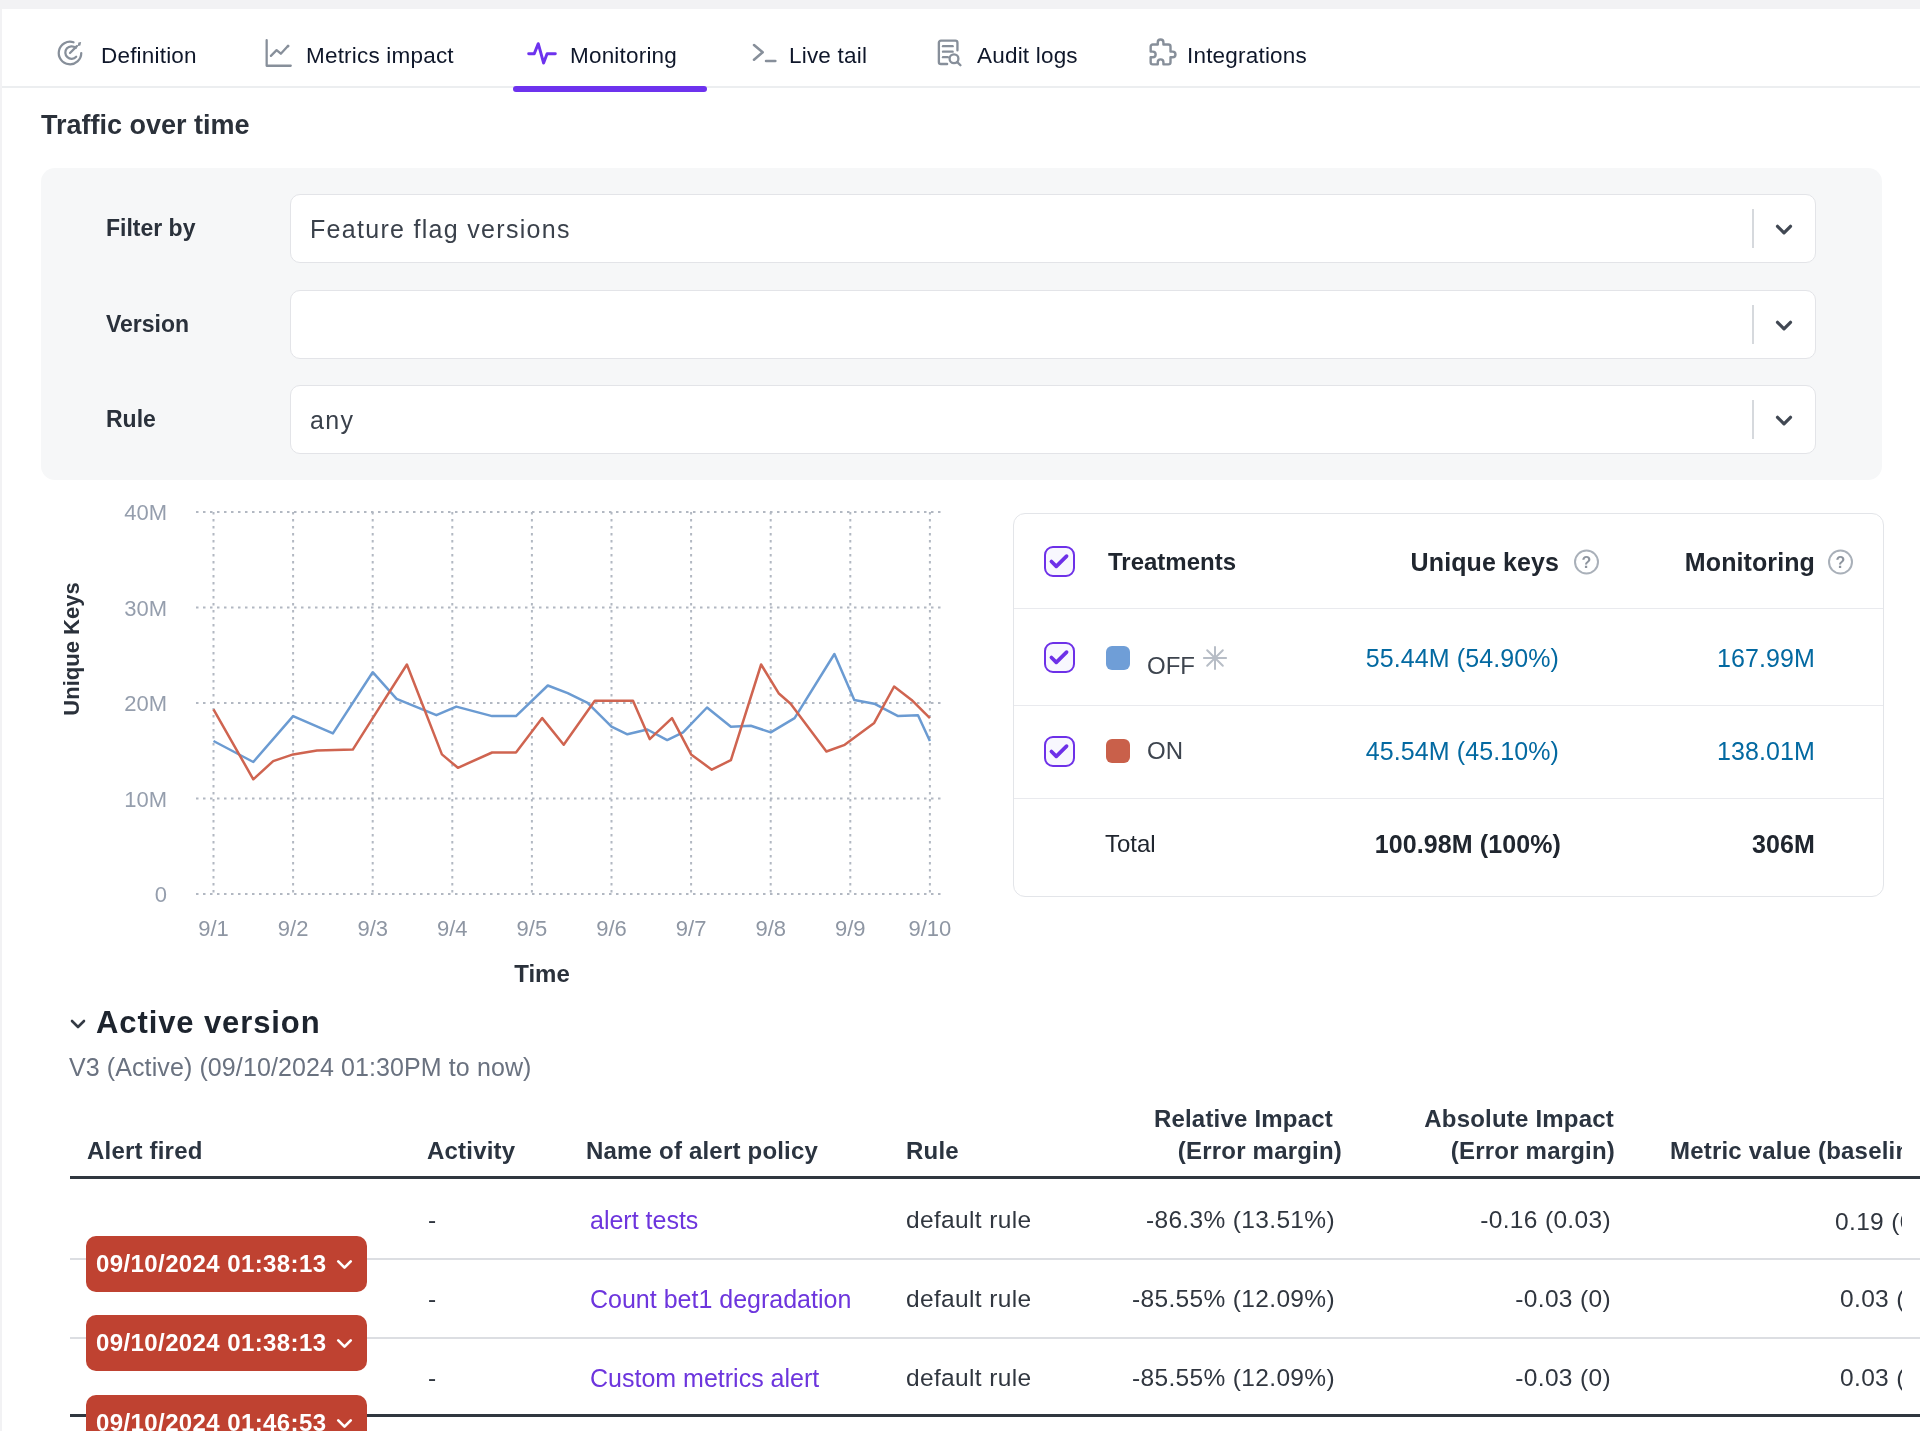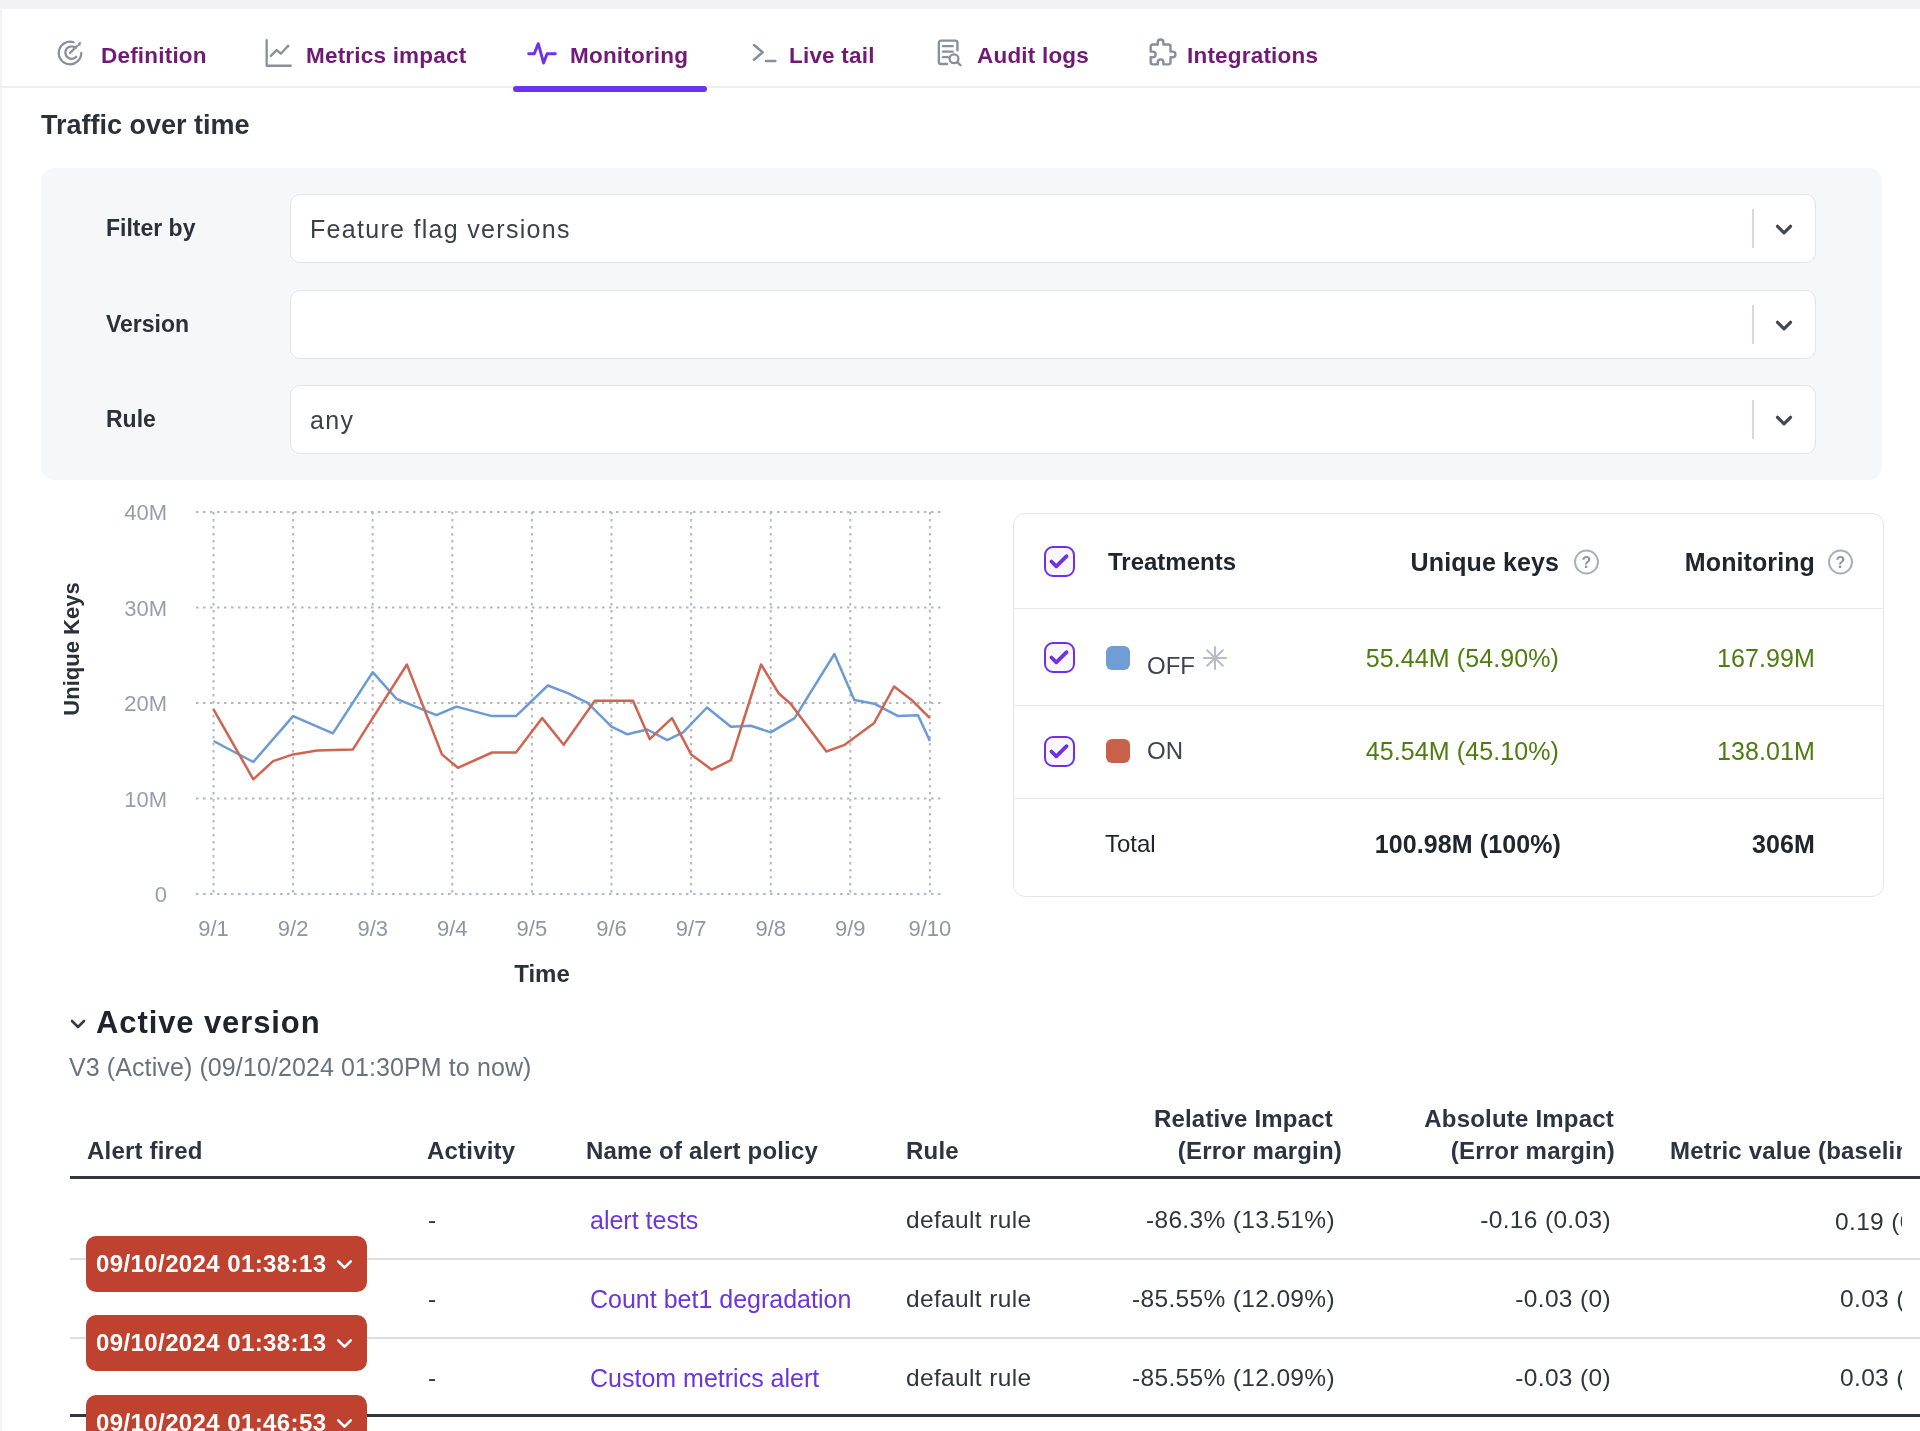--- a/index.html
+++ b/index.html
@@ -11,21 +11,21 @@
 <body>
 <div id="page">
 
   <div class="abs" style="left:0;top:0;width:1920px;height:9px;background:#f2f2f4;"></div>
   <div class="abs" style="left:0;top:0;width:2px;height:1431px;background:#f2f2f4;"></div>
   <div class="abs" style="left:2px;top:9px;width:1918px;height:1422px;background:#ffffff;border-top-left-radius:14px;"></div>
 
   <div class="abs" style="left:2px;top:9px;width:1918px;height:77px;border-bottom:2px solid #eceef0;"></div>
   <div id="tabs">
     <style>
-      .tabt{position:absolute;top:56px;font-size:22.5px;letter-spacing:0.2px;font-weight:bold;color:#701a75;line-height:22px;transform:translateY(-50%);white-space:nowrap;}
+      .tabt{position:absolute;top:56px;font-size:22.5px;letter-spacing:0.2px;font-weight:normal;color:#0f172a;line-height:22px;transform:translateY(-50%);white-space:nowrap;}
       .tabi{position:absolute;top:53px;transform:translateY(-50%);}
     </style>
 
     <svg class="tabi" style="left:55px;" width="30" height="30" viewBox="0 0 24 24" fill="none" stroke="#878f9a" stroke-width="1.8" stroke-linecap="round" stroke-linejoin="round">
       <path d="M21 12a9 9 0 1 1-6.2-8.56"></path>
       <path d="M16.6 7.9a5 5 0 1 0 0.35 7.1"></path>
       <path d="M12 12l5.5-5.5"></path>
       <path d="M17.5 6.5l2.8-0.6 0.6-2.8-2.2 0.4-0.4 2.2z" fill="#878f9a" stroke="none"></path>
     </svg>
     <div class="tabt" style="left:101px;">Definition</div>
@@ -143,21 +143,21 @@
     <text x="79" y="649" font-family="Liberation Sans, sans-serif" font-size="22" font-weight="bold" fill="#2a313b" text-anchor="middle" transform="rotate(-90 79 649)">Unique Keys</text>
     <polyline fill="none" stroke="#6b9bd2" stroke-width="2.5" stroke-linejoin="round" points="213.5,741 253.3,762 293.1,716.1 332.9,733.4 372.7,672.2 396.6,698.9 436.4,715.2 456.3,706.6 492.1,716.1 516,716.1 547.8,685.5 567.7,693.2 587.6,702.8 611.5,726.7 627.4,734.3 647.3,729.5 667.2,740.1 683.1,732.4 707,707.5 730.9,726.7 750.8,725.7 770.7,732.4 794.6,718.1 834.4,654 854.3,699.9 874.2,703.7 898.1,716.1 918,715.2 929.9,741"></polyline>
     <polyline fill="none" stroke="#cf6450" stroke-width="2.5" stroke-linejoin="round" points="213.5,709.4 253.3,779.3 273.2,761.1 293.1,754.4 317,750.6 352.8,749.6 372.7,718.1 406.9,664.5 441.9,754.4 457.9,767.8 492.1,752.5 516,752.5 542.2,718.1 563.7,744.8 594.8,700.8 633,700.8 649.7,739.1 672,718.1 691.1,754.4 711.8,769.7 730.9,760.1 761.1,664.5 778.6,693.2 790.6,703.7 826.4,751.5 844.7,744.8 874.2,722.9 894.1,686.5 911.6,699.9 929.9,718.1"></polyline>
   </svg>
 
   <div id="treat" class="abs" style="left:1013px;top:513px;width:871px;height:384px;background:#fff;border:1px solid #e3e5e9;border-radius:12px;box-sizing:border-box;">
     <style>
       .tdiv{position:absolute;left:0;width:100%;height:1px;background:#e9eaee;}
       .tchk{position:absolute;left:30px;width:31px;height:31px;box-sizing:border-box;border:2.5px solid #6d30e8;border-radius:9px;background:#f8f7fe;}
       .trow-label{position:absolute;font-size:24px;color:#3d444e;transform:translateY(-50%);white-space:nowrap;}
-      .tval{position:absolute;font-size:25px;letter-spacing:0.1px;color:#4d7c0f;transform:translateY(-50%);white-space:nowrap;}
+      .tval{position:absolute;font-size:25px;letter-spacing:0.1px;color:#0369a1;transform:translateY(-50%);white-space:nowrap;}
       .tswatch{position:absolute;left:92px;width:24px;height:24px;border-radius:6px;}
       .qcirc{position:absolute;width:25px;height:25px;border:2px solid #a9b0b9;border-radius:50%;box-sizing:border-box;color:#8d949e;font-size:16px;font-weight:bold;text-align:center;line-height:21px;transform:translateY(-50%);}
     </style>
     <div class="tdiv" style="top:94px;"></div>
     <div class="tdiv" style="top:191px;"></div>
     <div class="tdiv" style="top:284px;"></div>
 
     <div class="tchk" style="top:32px;"><svg width="26" height="26" viewBox="0 0 24 24" fill="none" stroke="#6d30e8" stroke-width="3.4" stroke-linecap="round" stroke-linejoin="round">
           <path d="M5 12.5l4.5 4.5L19 7.5"></path>
         </svg></div>

